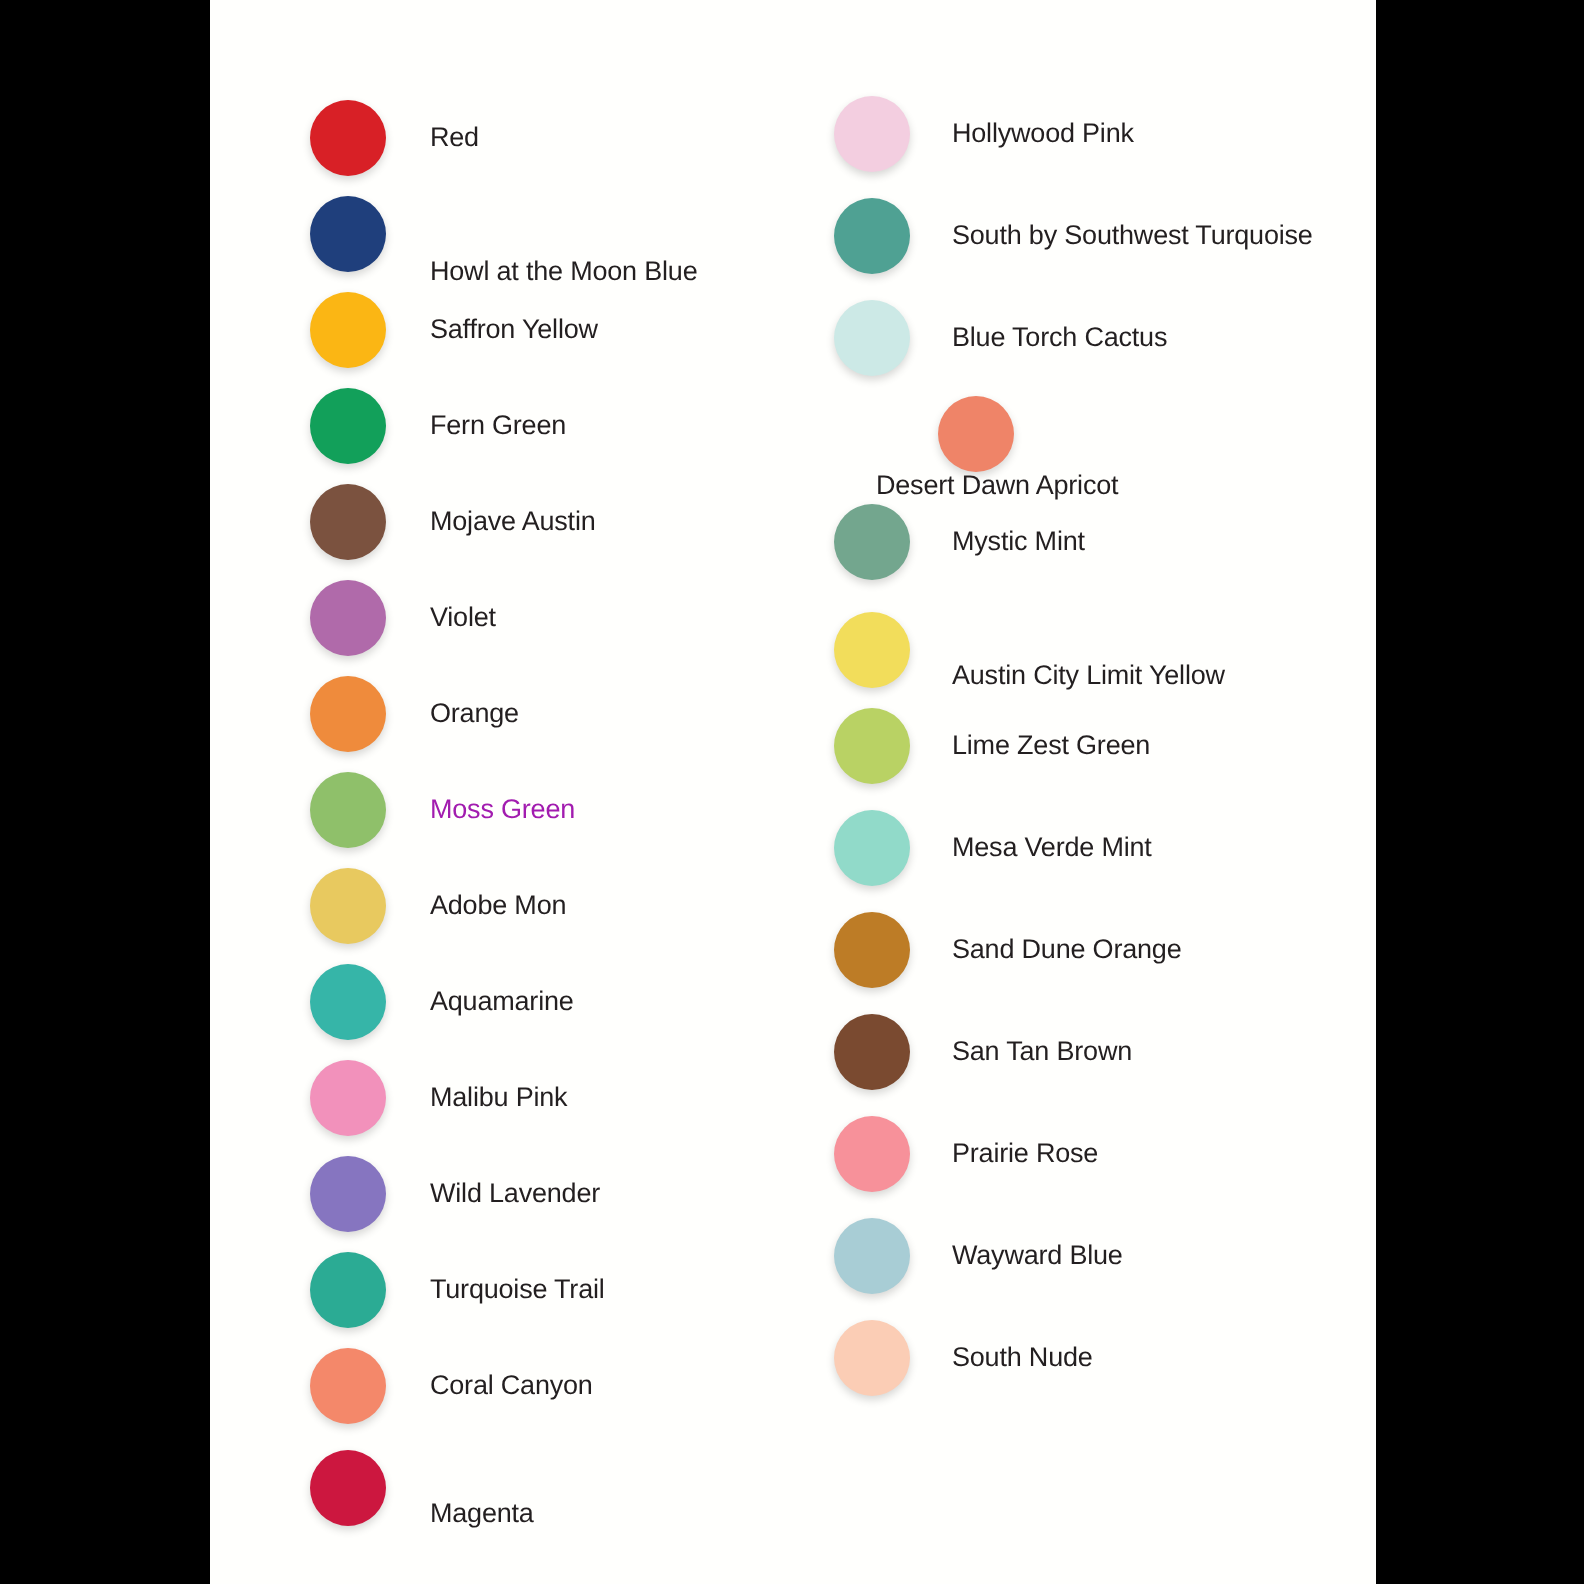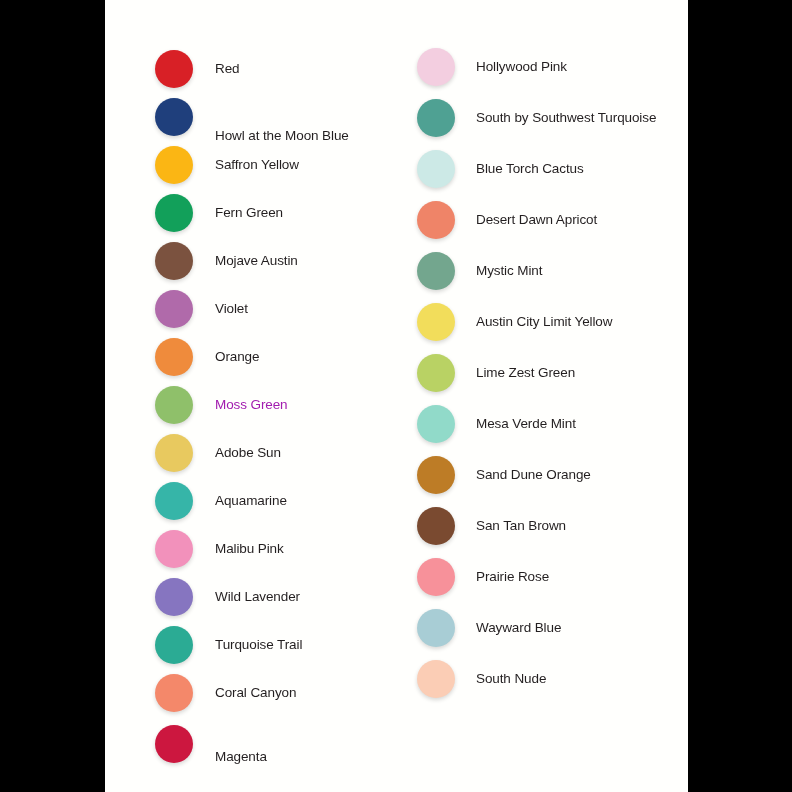--- a/index.html
+++ b/index.html
@@ -111,21 +111,21 @@
           <div class="swatch-row" style="top: 335px;">
             <span class="swatch-dot" style="background: rgb(239, 139, 60);"></span>
             <span class="swatch-label" style="color: rgb(35, 31, 32);">Orange</span>
           </div>
           <div class="swatch-row" style="top: 383px;">
             <span class="swatch-dot" style="background: rgb(143, 192, 106);"></span>
             <span class="swatch-label" style="color: #a21caf;">Moss Green</span>
           </div>
           <div class="swatch-row" style="top: 431px;">
             <span class="swatch-dot" style="background: rgb(232, 201, 95);"></span>
-            <span class="swatch-label" style="color: rgb(35, 31, 32);">Adobe Sun</span>
+            <span class="swatch-label" style="color: rgb(35, 31, 32);">Adobe Mon</span>
           </div>
           <div class="swatch-row" style="top: 479px;">
             <span class="swatch-dot" style="background: rgb(54, 181, 168);"></span>
             <span class="swatch-label" style="color: rgb(35, 31, 32);">Aquamarine</span>
           </div>
           <div class="swatch-row" style="top: 527px;">
             <span class="swatch-dot" style="background: rgb(242, 145, 187);"></span>
             <span class="swatch-label" style="color: rgb(35, 31, 32);">Malibu Pink</span>
           </div>
           <div class="swatch-row" style="top: 575px;">
@@ -151,29 +151,29 @@
             <span class="swatch-label" style="color: rgb(35, 31, 32);">Hollywood Pink</span>
           </div>
           <div class="swatch-row" style="top: 96px;">
             <span class="swatch-dot" style="background: rgb(79, 161, 147);"></span>
             <span class="swatch-label" style="color: rgb(35, 31, 32);">South by Southwest Turquoise</span>
           </div>
           <div class="swatch-row" style="top: 147px;">
             <span class="swatch-dot" style="background: rgb(204, 233, 230);"></span>
             <span class="swatch-label" style="color: rgb(35, 31, 32);">Blue Torch Cactus</span>
           </div>
-          <div class="swatch-row" style="top: 198px;">
+          <div class="swatch-row" style="top: 198px; flex-direction: column;">
             <span class="swatch-dot" style="background: rgb(239, 132, 104);"></span>
             <span class="swatch-label" style="color: rgb(35, 31, 32);">Desert Dawn Apricot</span>
           </div>
           <div class="swatch-row" style="top: 249px;">
             <span class="swatch-dot" style="background: rgb(115, 166, 142);"></span>
             <span class="swatch-label" style="color: rgb(35, 31, 32);">Mystic Mint</span>
           </div>
-          <div class="swatch-row" style="top: 300px;">
+          <div class="swatch-row" style="top: 300px; align-items: flex-end;">
             <span class="swatch-dot" style="background: rgb(242, 221, 91);"></span>
             <span class="swatch-label" style="color: rgb(35, 31, 32);">Austin City Limit Yellow</span>
           </div>
           <div class="swatch-row" style="top: 351px;">
             <span class="swatch-dot" style="background: rgb(185, 210, 100);"></span>
             <span class="swatch-label" style="color: rgb(35, 31, 32);">Lime Zest Green</span>
           </div>
           <div class="swatch-row" style="top: 402px;">
             <span class="swatch-dot" style="background: rgb(145, 218, 201);"></span>
             <span class="swatch-label" style="color: rgb(35, 31, 32);">Mesa Verde Mint</span>

